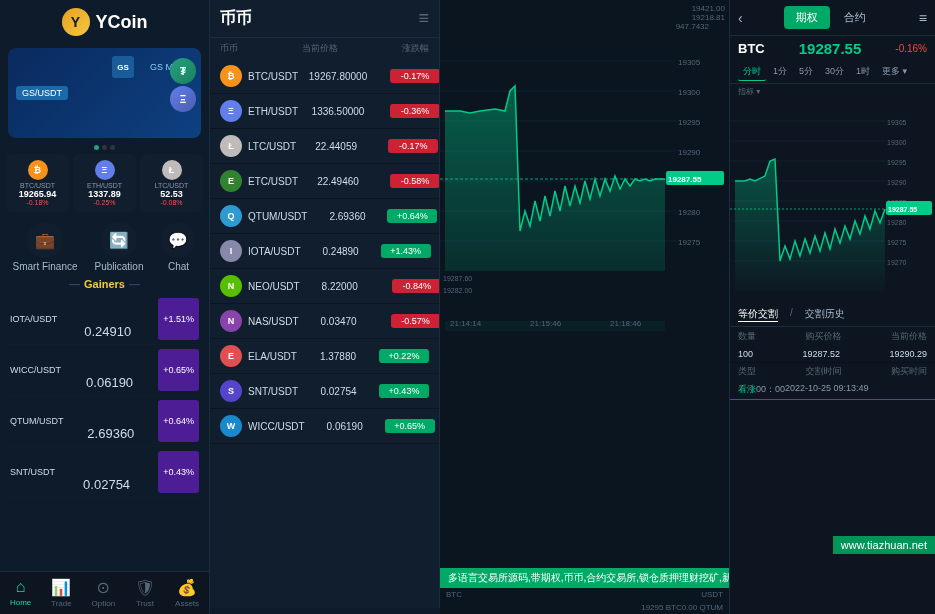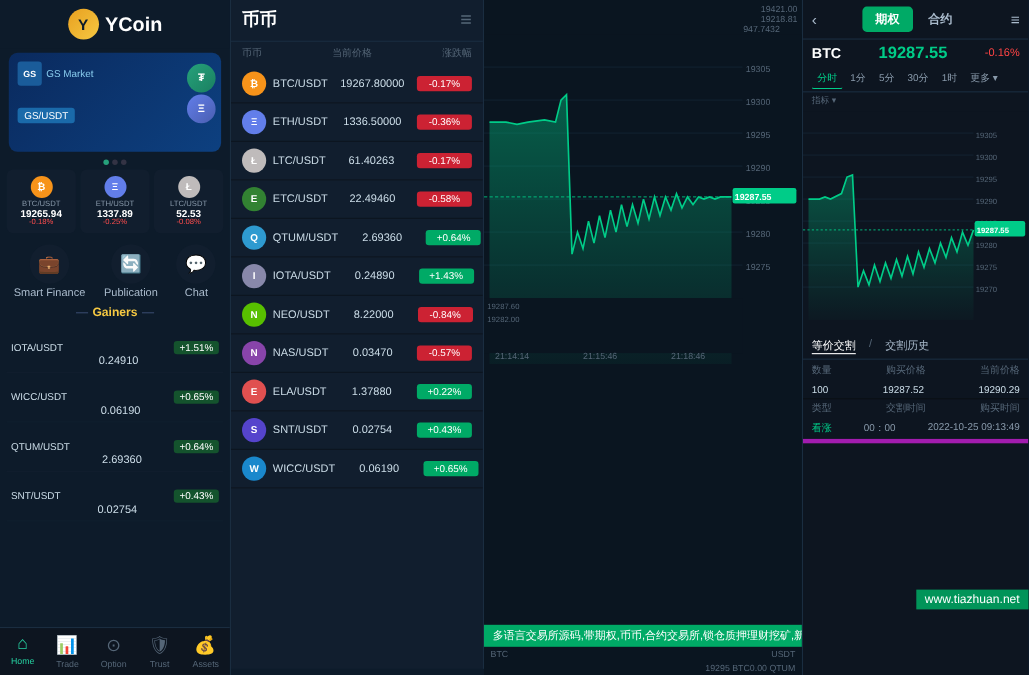--- a/index.html
+++ b/index.html
@@ -50,22 +50,23 @@
       background: linear-gradient(135deg, #0a2a5e, #0d4080);
       border-radius: 8px;
       padding: 8px;
       position: relative;
       min-height: 90px;
       overflow: hidden;
     }
     .banner-gs-badge {
       display: flex;
       align-items: center;
-      gap: 4px;
-      margin-bottom: 16px;
+      gap: 16px;
+      margin-bottom: 4px;
+      justify-content: flex-end;
     }
     .gs-icon {
       width: 22px; height: 22px;
       background: #1a5c9a;
       border-radius: 3px;
       font-size: 8px;
       color: #fff;
       display: flex; align-items: center; justify-content: center;
       font-weight: bold;
     }
@@ -182,26 +183,26 @@
       font-size: 8px;
     }
     .gainer-row {
       display: flex;
       justify-content: space-between;
       align-items: center;
       padding: 4px 4px;
       border-bottom: 1px solid #111e2e;
     }
     .gainer-pair { color: #ccdde8; font-size: 9px; }
-    .gainer-price { color: #ccdde8; font-size: 10px; margin-top: 25px; }
+    .gainer-price { color: #ccdde8; font-size: 13px; margin-top: 25px; }
     .gainer-change {
       font-size: 9px;
-      padding: 1px 5px;
+      padding: 16px 5px;
       border-radius: 3px;
-      background: #14532d;
+      background: #4c1d95;
       color: #fff;
     }
 
     .bottom-nav {
       display: flex;
       justify-content: space-around;
       padding: 6px 0;
       background: #0d1520;
       border-top: 1px solid #1a2d40;
     }
@@ -271,21 +272,21 @@
     .ticker-pair { color: #ccdde8; font-size: 10px; }
     .ticker-price { color: #ccdde8; font-size: 10px; min-width: 80px; text-align: center; }
     .ticker-change {
       font-size: 9px;
       padding: 2px 6px;
       border-radius: 3px;
       min-width: 50px;
       text-align: center;
       color: #fff;
     }
-    .tc-neg { background: #cc2233; }
+    .tc-neg { background: #cc2233; margin-left: 12px; }
     .tc-pos { background: #00aa66; }
 
     
     .panel-chart {
       width: 290px;
       height: 614px;
       background: #0a1520;
       display: flex;
       flex-direction: column;
       overflow: hidden;
@@ -324,21 +325,20 @@
       justify-content: center;
       align-items: center;
       gap: 2px;
     }
     .btc-tab {
       padding: 4px 12px;
       border-radius: 4px;
       font-size: 11px;
       color: #aabbcc;
       cursor: pointer;
-      font-weight: bold;
     }
     .btc-tab.active {
       background: #00aa66;
       color: #fff;
     }
     .btc-menu-icon { color: #aabbcc; font-size: 14px; cursor: pointer; }
     .btc-back-icon { color: #aabbcc; font-size: 14px; cursor: pointer; }
 
     .btc-title-row {
       display: flex;
@@ -566,21 +566,21 @@
       </div>
       <span class="ticker-price">1336.50000</span>
       <span class="ticker-change tc-neg">-0.36%</span>
     </div>
 
     <div class="ticker-row">
       <div class="ticker-left">
         <div class="ticker-coin-icon tc-ltc">Ł</div>
         <span class="ticker-pair">LTC/USDT</span>
       </div>
-      <span class="ticker-price">61.40263</span>
+      <span class="ticker-price">22.44059</span>
       <span class="ticker-change tc-neg">-0.17%</span>
     </div>
 
     <div class="ticker-row">
       <div class="ticker-left">
         <div class="ticker-coin-icon tc-etc">Ε</div>
         <span class="ticker-pair">ETC/USDT</span>
       </div>
       <span class="ticker-price">22.49460</span>
       <span class="ticker-change tc-neg">-0.58%</span>
@@ -803,21 +803,21 @@
   <div class="btc-trade-row">
     <span class="trade-qty">100</span>
     <span class="trade-buy-price">19287.52</span>
     <span class="trade-cur-price">19290.29</span>
   </div>
   <div style="display:flex;justify-content:space-between;padding:2px 8px;font-size:9px;color:#556677;">
     <span>类型</span>
     <span>交割时间</span>
     <span>购买时间</span>
   </div>
-  <div style="display:flex;justify-content:space-between;padding:3px 8px;font-size:9px;border-bottom:4px solid #a21caf;">
+  <div style="display:flex;justify-content:flex-start;padding:3px 8px;font-size:9px;border-bottom:1px solid #a21caf;">
     <span class="trade-type up">看涨</span>
     <span class="trade-time">00：00</span>
     <span class="trade-buy-time">2022-10-25 09:13:49</span>
   </div>
 
   <div class="watermark">
     <span>www.tiazhuan.net</span>
   </div>
 </div>
 

